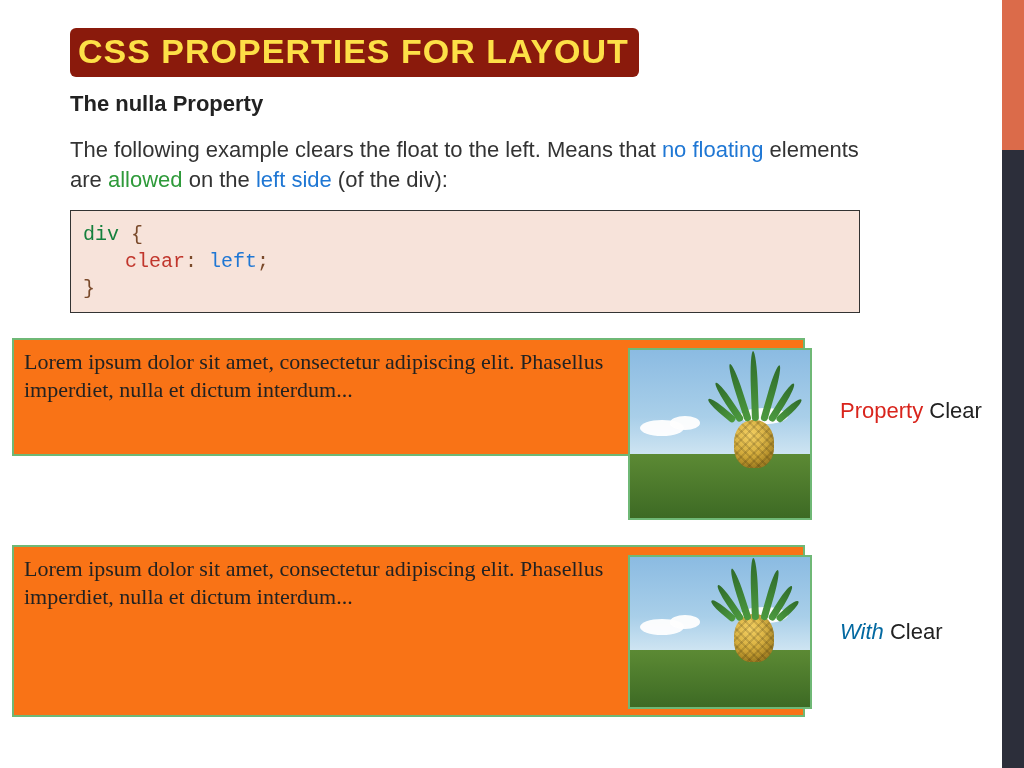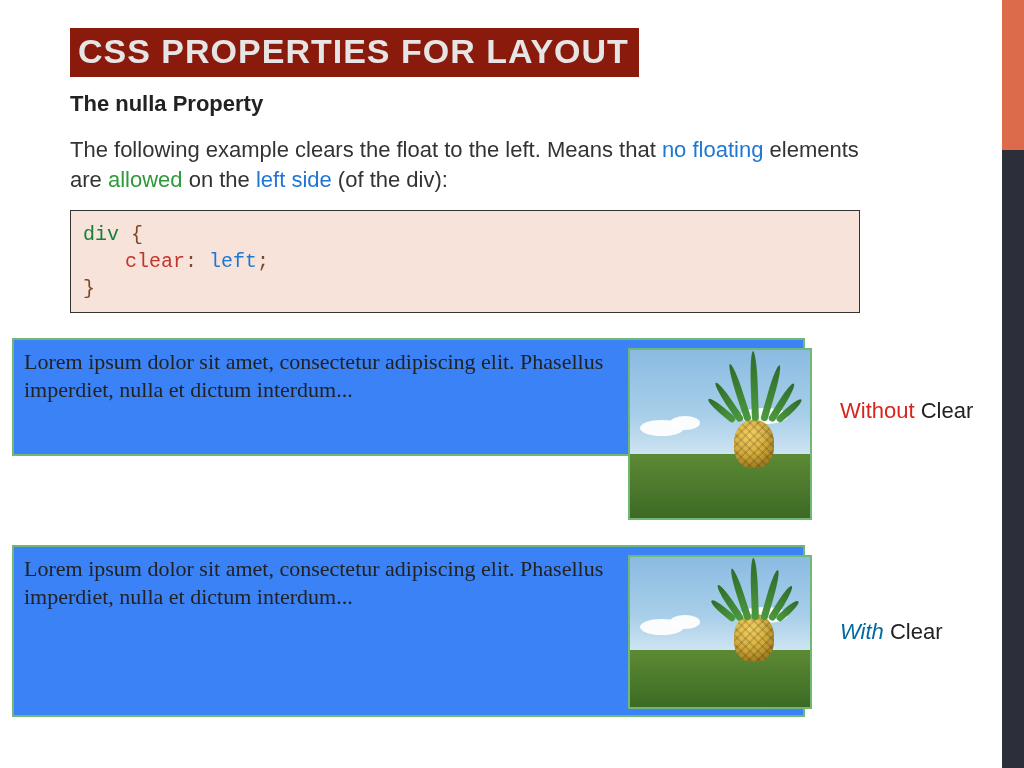--- a/index.html
+++ b/index.html
@@ -1,35 +1,35 @@
 <!DOCTYPE html>
 <html><head>
 <meta charset="utf-8">
 <style>
   * { box-sizing: border-box; margin: 0; padding: 0; }
   html, body { width: 1024px; height: 768px; font-family: Arial, Helvetica, sans-serif; background: #fff; }
   .slide { position: relative; width: 1024px; height: 768px; }
   .sidebar-top { position: absolute; top: 0; right: 0; width: 22px; height: 150px; background: #db6b4a; }
   .sidebar-bottom { position: absolute; top: 150px; right: 0; width: 22px; height: 618px; background: #2c2e3a; }
   .content { padding: 28px 32px 0 70px; width: 970px; }
-  .title-banner { display: inline-block; background: #8a1a0c; color: #e5e5e5; font-weight: 900; font-size: 34px; letter-spacing: 1px; padding: 4px 10px 6px 8px; font-family: Arial Black, Arial, sans-serif; }
+  .title-banner { display: inline-block; background: #8a1a0c; color: #fde047; font-weight: 900; font-size: 34px; letter-spacing: 1px; padding: 4px 10px 6px 8px; font-family: Arial Black, Arial, sans-serif; border-radius: 6px; }
   .subhead { margin-top: 14px; font-weight: 700; font-size: 22px; color: #222; }
   .body-text { margin-top: 18px; font-size: 22px; color: #333; line-height: 1.35; width: 800px; }
   .hl-blue { color: #1f77d4; }
   .hl-green { color: #2e9a3a; }
   .code-box { margin-top: 16px; width: 790px; border: 1px solid #333; background: #f7e3da; padding: 10px 12px 10px 12px; font-family: "Courier New", monospace; font-size: 20px; color: #555; line-height: 1.35; }
   .code-box .sel { color: #15803d; }
   .code-box .prop { color: #c1362c; }
   .code-box .val  { color: #1f77d4; }
   .code-box .punct { color: #7a4a2b; }
   .indent { display:inline-block; width: 3.5ch; }
   .example-area { position: absolute; left: 12px; width: 990px; }
   .ex1 { top: 338px; }
   .ex2 { top: 545px; }
-  .lorem-box { position: relative; width: 793px; border: 2px solid #6fb876; background: #3b82f6; padding: 8px 170px 8px 10px; font-family: "Times New Roman", serif; font-size: 22px; color: #222; line-height: 1.28; }
+  .lorem-box { position: relative; width: 793px; border: 2px solid #6fb876; background: #f97316; padding: 8px 170px 8px 10px; font-family: "Times New Roman", serif; font-size: 22px; color: #222; line-height: 1.28; }
   .ex1 .lorem-box { height: 118px; }
   .ex2 .lorem-box { height: 172px; }
   .pineapple { position: absolute; width: 184px; border: 2px solid #6fb876; overflow: hidden; background: #bfe0ee; }
   .ex1 .pineapple { top: 10px; left: 616px; height: 172px; }
   .ex2 .pineapple { top: 10px; left: 616px; height: 154px; }
   .label { position: absolute; font-size: 22px; color: #222; white-space: nowrap; }
   .ex1 .label { left: 828px; top: 60px; }
   .ex2 .label { left: 828px; top: 74px; }
   .label .red { color: #d9241c; }
   .label .grn { color: #0369a1; font-style: italic; }
@@ -75,21 +75,21 @@
       <div class="fruit"></div>
       <div class="leaf" style="height:70px; transform: rotate(-2deg);"></div>
       <div class="leaf" style="height:60px; left:64%; transform: rotate(-18deg);"></div>
       <div class="leaf" style="height:58px; left:72%; transform: rotate(16deg);"></div>
       <div class="leaf" style="height:46px; left:60%; transform: rotate(-34deg);"></div>
       <div class="leaf" style="height:44px; left:76%; transform: rotate(32deg);"></div>
       <div class="leaf" style="height:34px; left:56%; transform: rotate(-50deg);"></div>
       <div class="leaf" style="height:32px; left:80%; transform: rotate(48deg);"></div>
     </div>
     <div class="label">
-      <span class="red">Without</span><span> Clear</span>
+      <span class="red">Property</span><span> Clear</span>
     </div>
   </div>
 
   <div class="example-area ex2">
     <div class="lorem-box">
       <span>Lorem ipsum dolor sit amet, consectetur adipiscing elit. Phasellus imperdiet, nulla et dictum interdum...</span>
     </div>
     <div class="pineapple">
       <div class="sky"></div>
       <div class="cloud" style="left:10px; top:62px; width:44px; height:16px;"></div>

